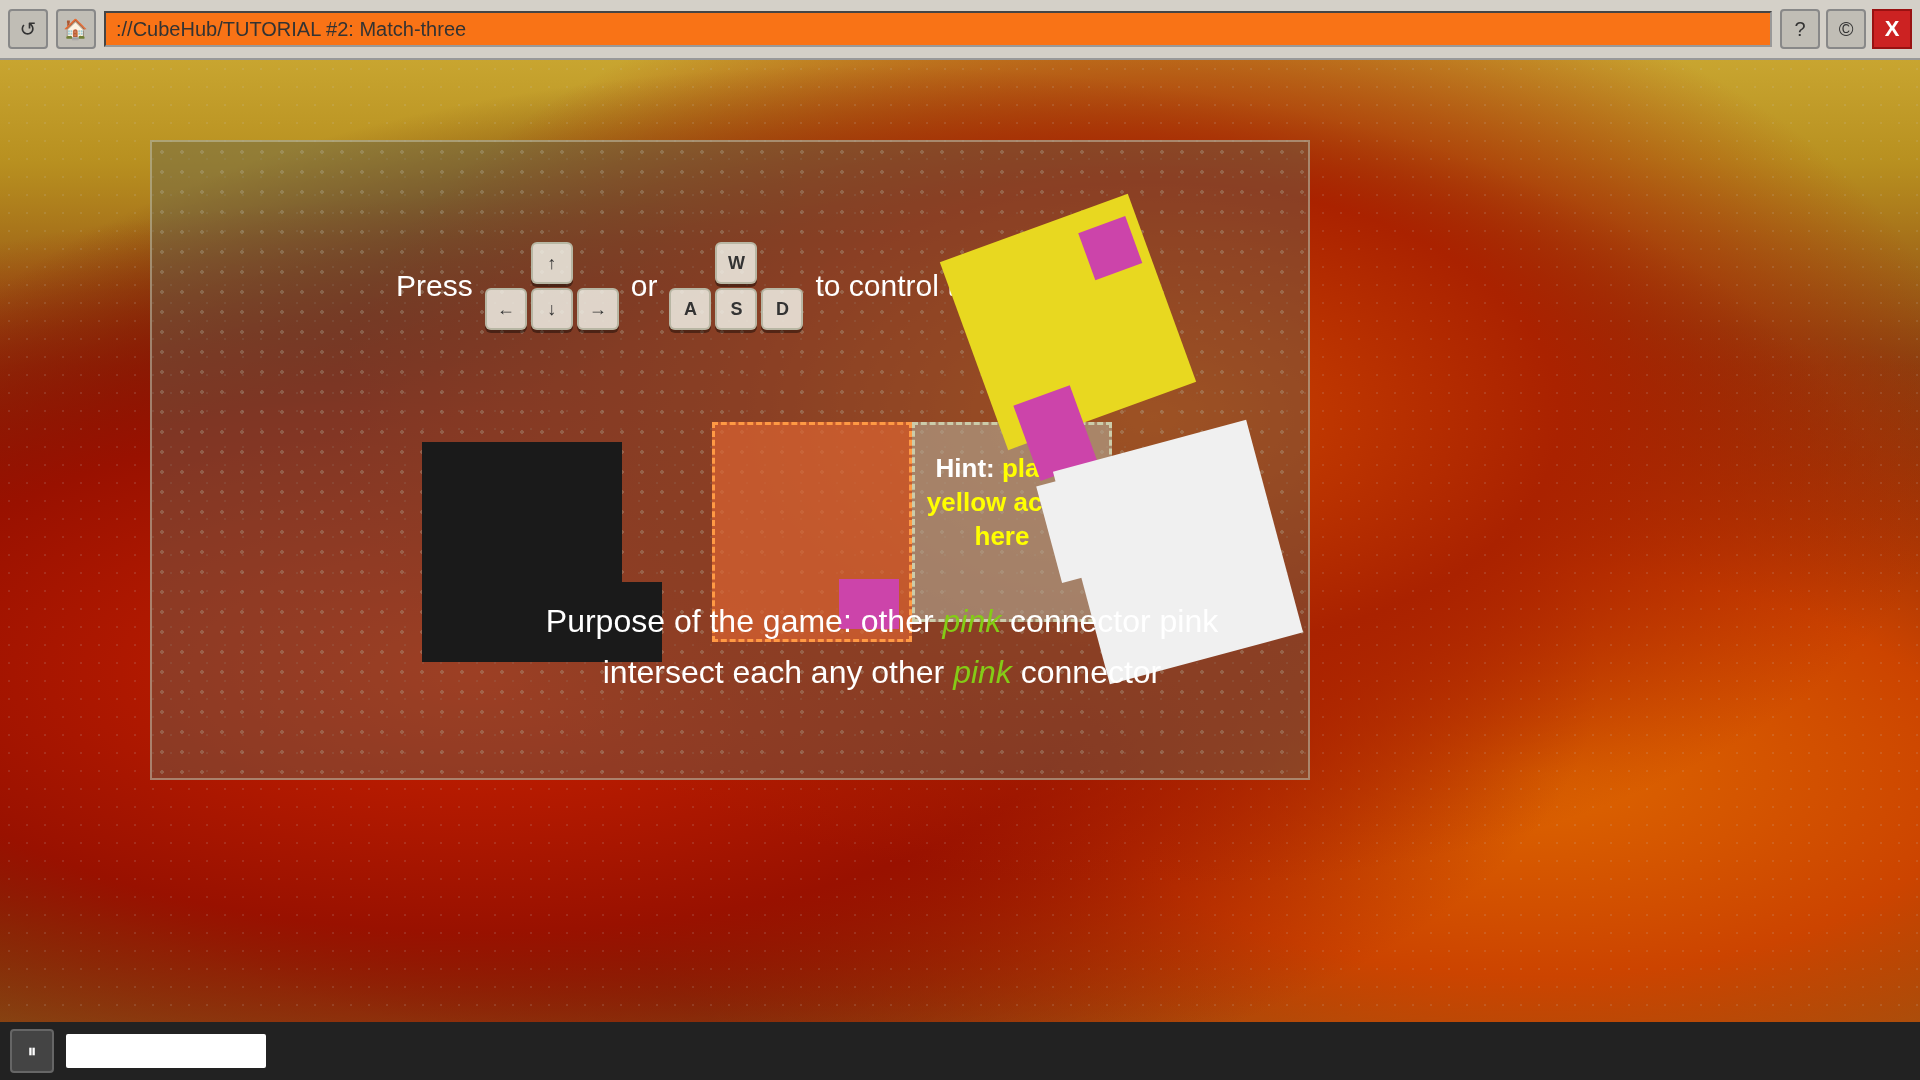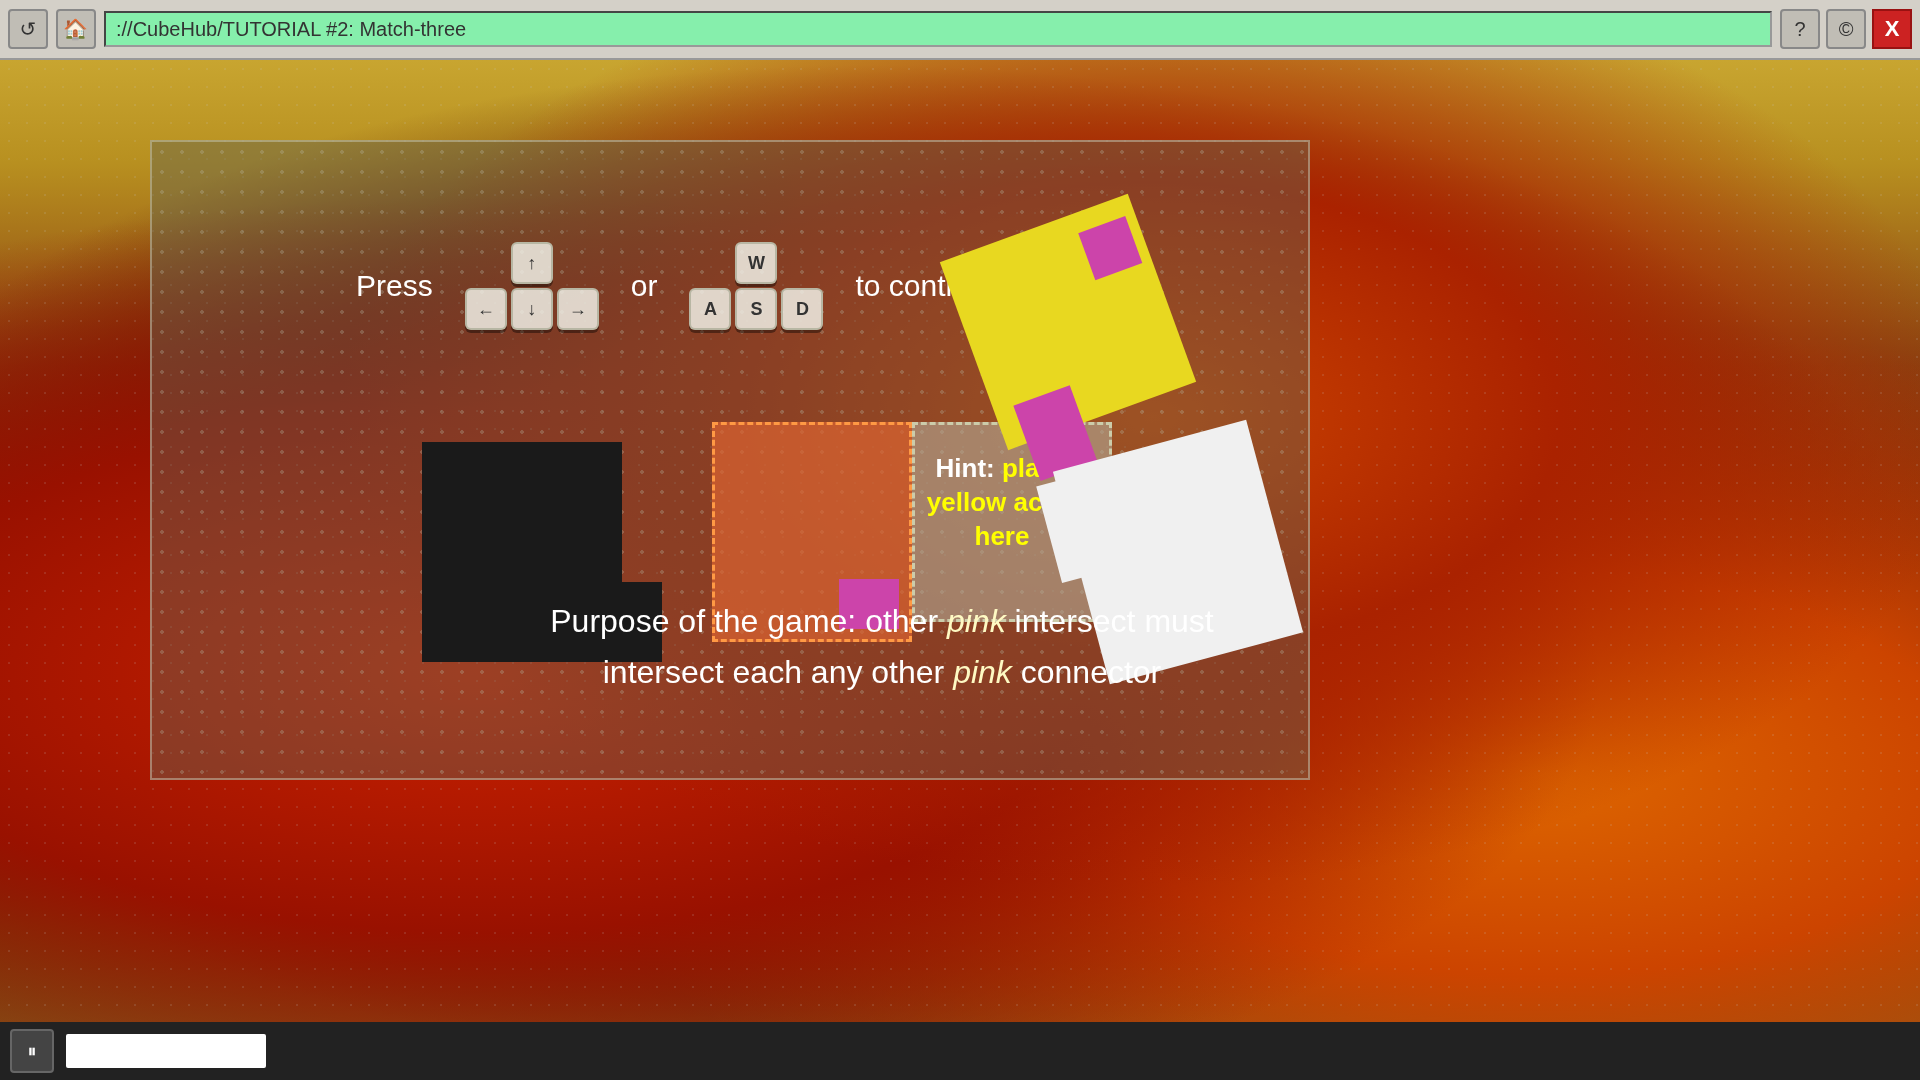--- a/index.html
+++ b/index.html
@@ -34,21 +34,21 @@
       align-items: center;
       justify-content: center;
       font-size: 20px;
       cursor: pointer;
       color: #333;
       flex-shrink: 0;
     }
     .address-bar {
       flex: 1;
       height: 36px;
-      background: #86efac;
+      background: #f97316;
       border: 2px inset #999;
       padding: 0 10px;
       font-size: 20px;
       color: #333;
       display: flex;
       align-items: center;
     }
     .browser-right-btns {
       display: flex;
       gap: 6px;
@@ -130,21 +130,21 @@
 
     
     .instructions-top {
       position: absolute;
       top: 100px;
       left: 180px;
       right: 180px;
       display: flex;
       align-items: center;
       justify-content: center;
-      gap: 32px;
+      gap: 12px;
       color: white;
       font-size: 30px;
       font-weight: normal;
     }
 
     .key-group {
       display: grid;
       grid-template-columns: 42px 42px 42px;
       grid-template-rows: 42px 42px;
       gap: 4px;
@@ -344,21 +344,21 @@
       position: absolute;
       bottom: 80px;
       left: 150px;
       width: 1160px;
       text-align: center;
       color: white;
       font-size: 32px;
       line-height: 1.6;
     }
     .pink-word {
-      color: #fef9c3;
+      color: #84cc16;
       font-style: italic;
     }
 
     
     .bottom-bar {
       position: absolute;
       bottom: 0;
       left: 0;
       right: 0;
       height: 58px;
@@ -464,21 +464,21 @@
     </div>
 
     <div class="actor-white">
       <div class="white-cube"></div>
     </div>
 
     <div class="bottom-text">
       <div>
         <span>Purpose of the game: other</span>
         <span class="pink-word">pink</span>
-        <span>intersect must</span>
+        <span>connector pink</span>
       </div>
       <div>
         <span>intersect each any other</span>
         <span class="pink-word">pink</span>
         <span>connector</span>
       </div>
     </div>
 
   </div>
 

